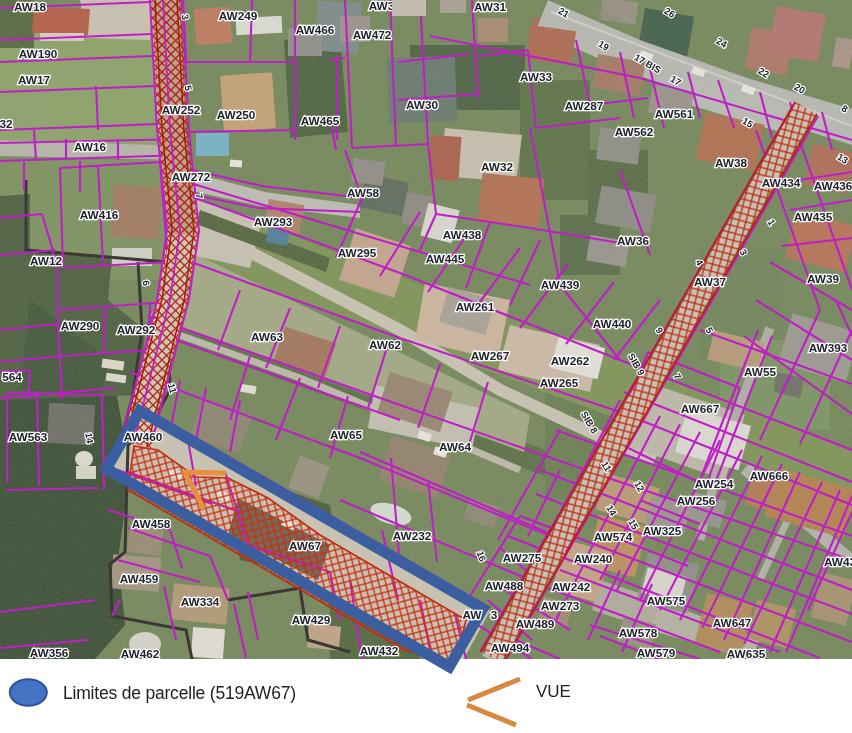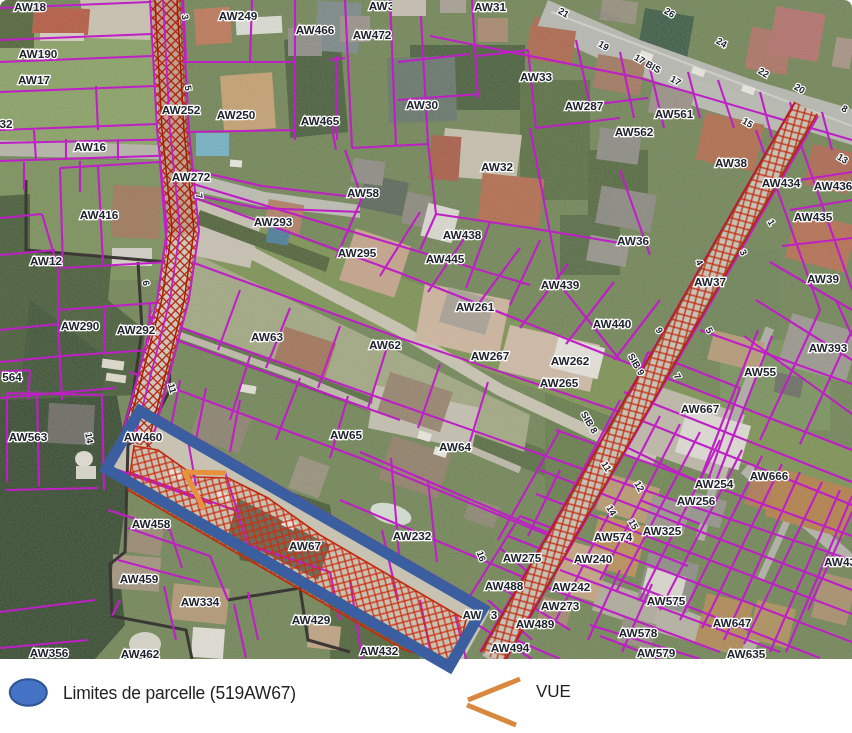--- a/index.html
+++ b/index.html
@@ -1,16 +1,16 @@
 <!DOCTYPE html>
 <html><head>
 <meta charset="utf-8">
 <style>
   html,body{margin:0;padding:0;background:#ffffff;}
-  #wrap{position:relative;width:852px;height:733px;overflow:hidden;font-family:"Liberation Sans",sans-serif;border-radius:8px;}
+  #wrap{position:relative;width:852px;height:733px;overflow:hidden;font-family:"Liberation Sans",sans-serif;}
 </style>
 </head>
 <body>
 <div id="wrap">
 <svg width="852" height="733" viewBox="0 0 852 733">
 <defs>
   <pattern id="xh1" width="9" height="9" patternUnits="userSpaceOnUse">
     <path d="M0,0 L9,9 M9,0 L0,9" stroke="#b52a10" stroke-width="1.3" fill="none"></path>
   </pattern>
   <pattern id="xh2" width="9.5" height="9.5" patternUnits="userSpaceOnUse" patternTransform="rotate(30)">

